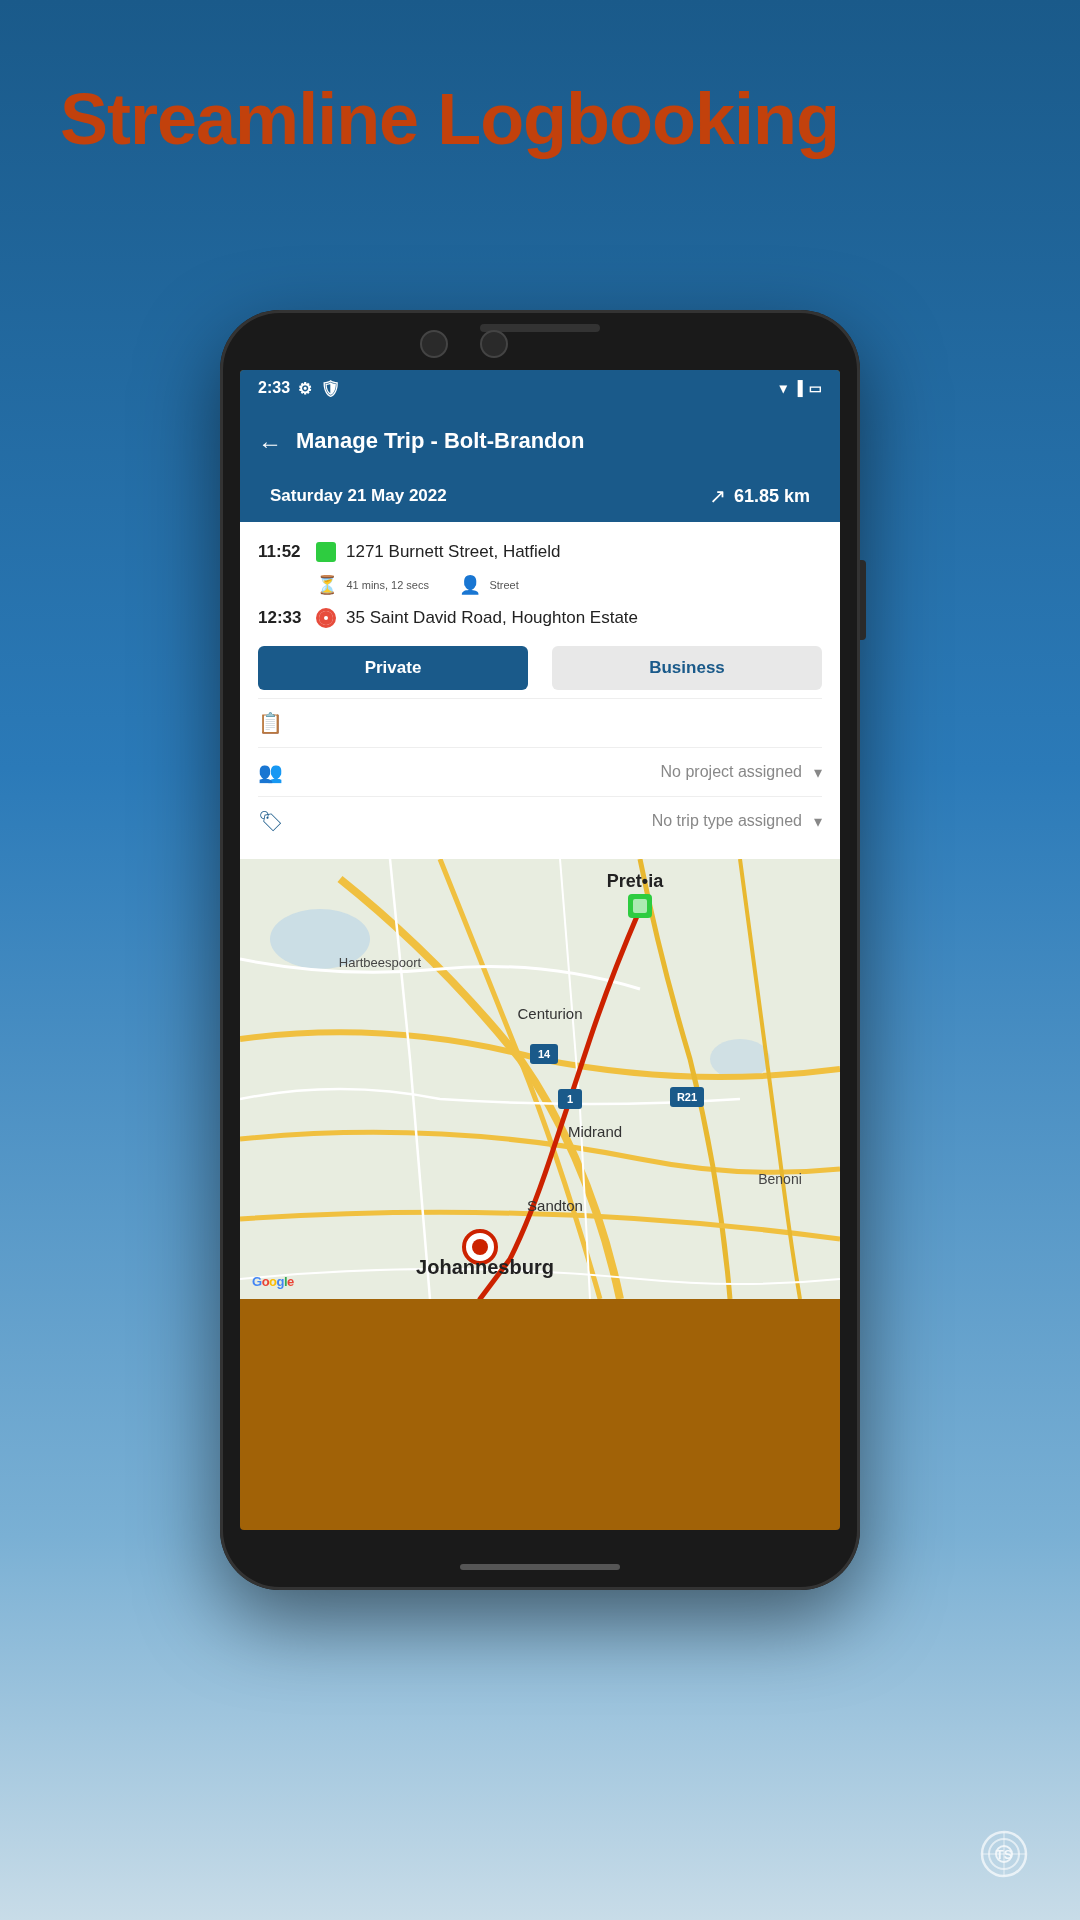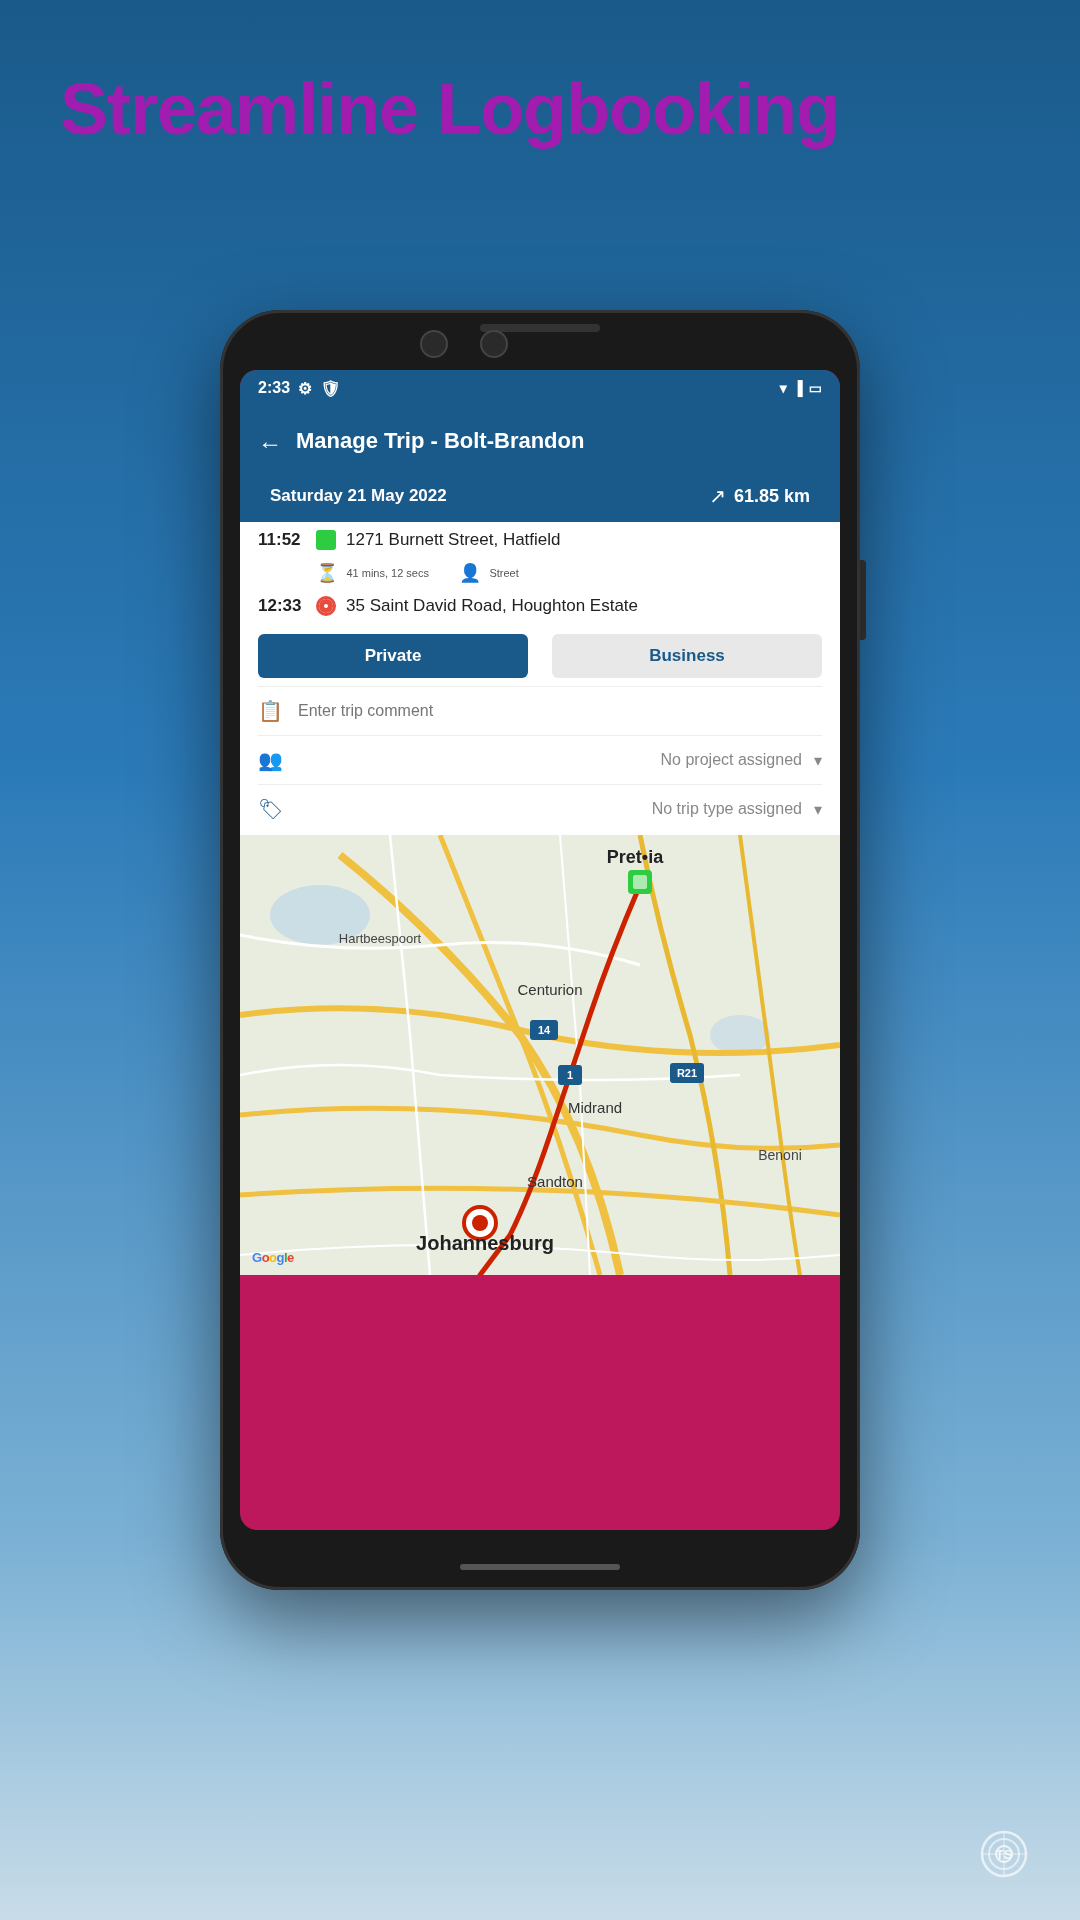--- a/index.html
+++ b/index.html
@@ -8,24 +8,24 @@
       width: 1080px;
       height: 1920px;
       background: linear-gradient(180deg, #1a5a8a 0%, #2b7ab8 40%, #7ab0d4 80%, #c8dce8 100%);
       font-family: 'Segoe UI', Arial, sans-serif;
       overflow: hidden;
       position: relative;
     }
 
     .headline {
       position: absolute;
-      top: 70px;
+      top: 80px;
       left: 60px;
       right: 60px;
-      color: #a21caf;
+      color: #c2410c;
       font-size: 72px;
       font-weight: 900;
       line-height: 1.1;
       letter-spacing: -1px;
     }
 
     
     .phone-shell {
       position: absolute;
       top: 310px;
@@ -83,22 +83,22 @@
       border-radius: 0 4px 4px 0;
     }
 
     
     .screen {
       position: absolute;
       top: 60px;
       left: 20px;
       right: 20px;
       bottom: 60px;
-      background: #be185d;
-      border-radius: 17px;
+      background: #a16207;
+      border-radius: 4px;
       overflow: hidden;
     }
 
     
     .status-bar {
       background: #1a5a8a;
       height: 36px;
       display: flex;
       align-items: center;
       justify-content: space-between;
@@ -172,21 +172,21 @@
 
     .distance-text {
       font-size: 18px;
       font-weight: 700;
       color: white;
     }
 
     
     .content {
       background: white;
-      padding: 2px 18px;
+      padding: 14px 18px;
     }
 
     
     .trip-row {
       display: flex;
       align-items: center;
       gap: 10px;
       padding: 6px 0;
     }
 
@@ -439,21 +439,20 @@
         <span class="location-text">35 Saint David Road, Houghton Estate</span>
       </div>
 
       <div class="toggle-row">
         <button class="btn-private">Private</button>
         <button class="btn-business">Business</button>
       </div>
 
       <div class="field-row">
         <span class="field-icon">📋</span>
-        <input class="field-input" type="text" placeholder="Enter trip comment" style="">
       </div>
 
       <div class="dropdown-row">
         <span class="field-icon">👥</span>
         <span class="dropdown-label">No project assigned</span>
         <span class="chevron">▾</span>
       </div>
 
       <div class="dropdown-row">
         <span class="field-icon">🏷</span>

